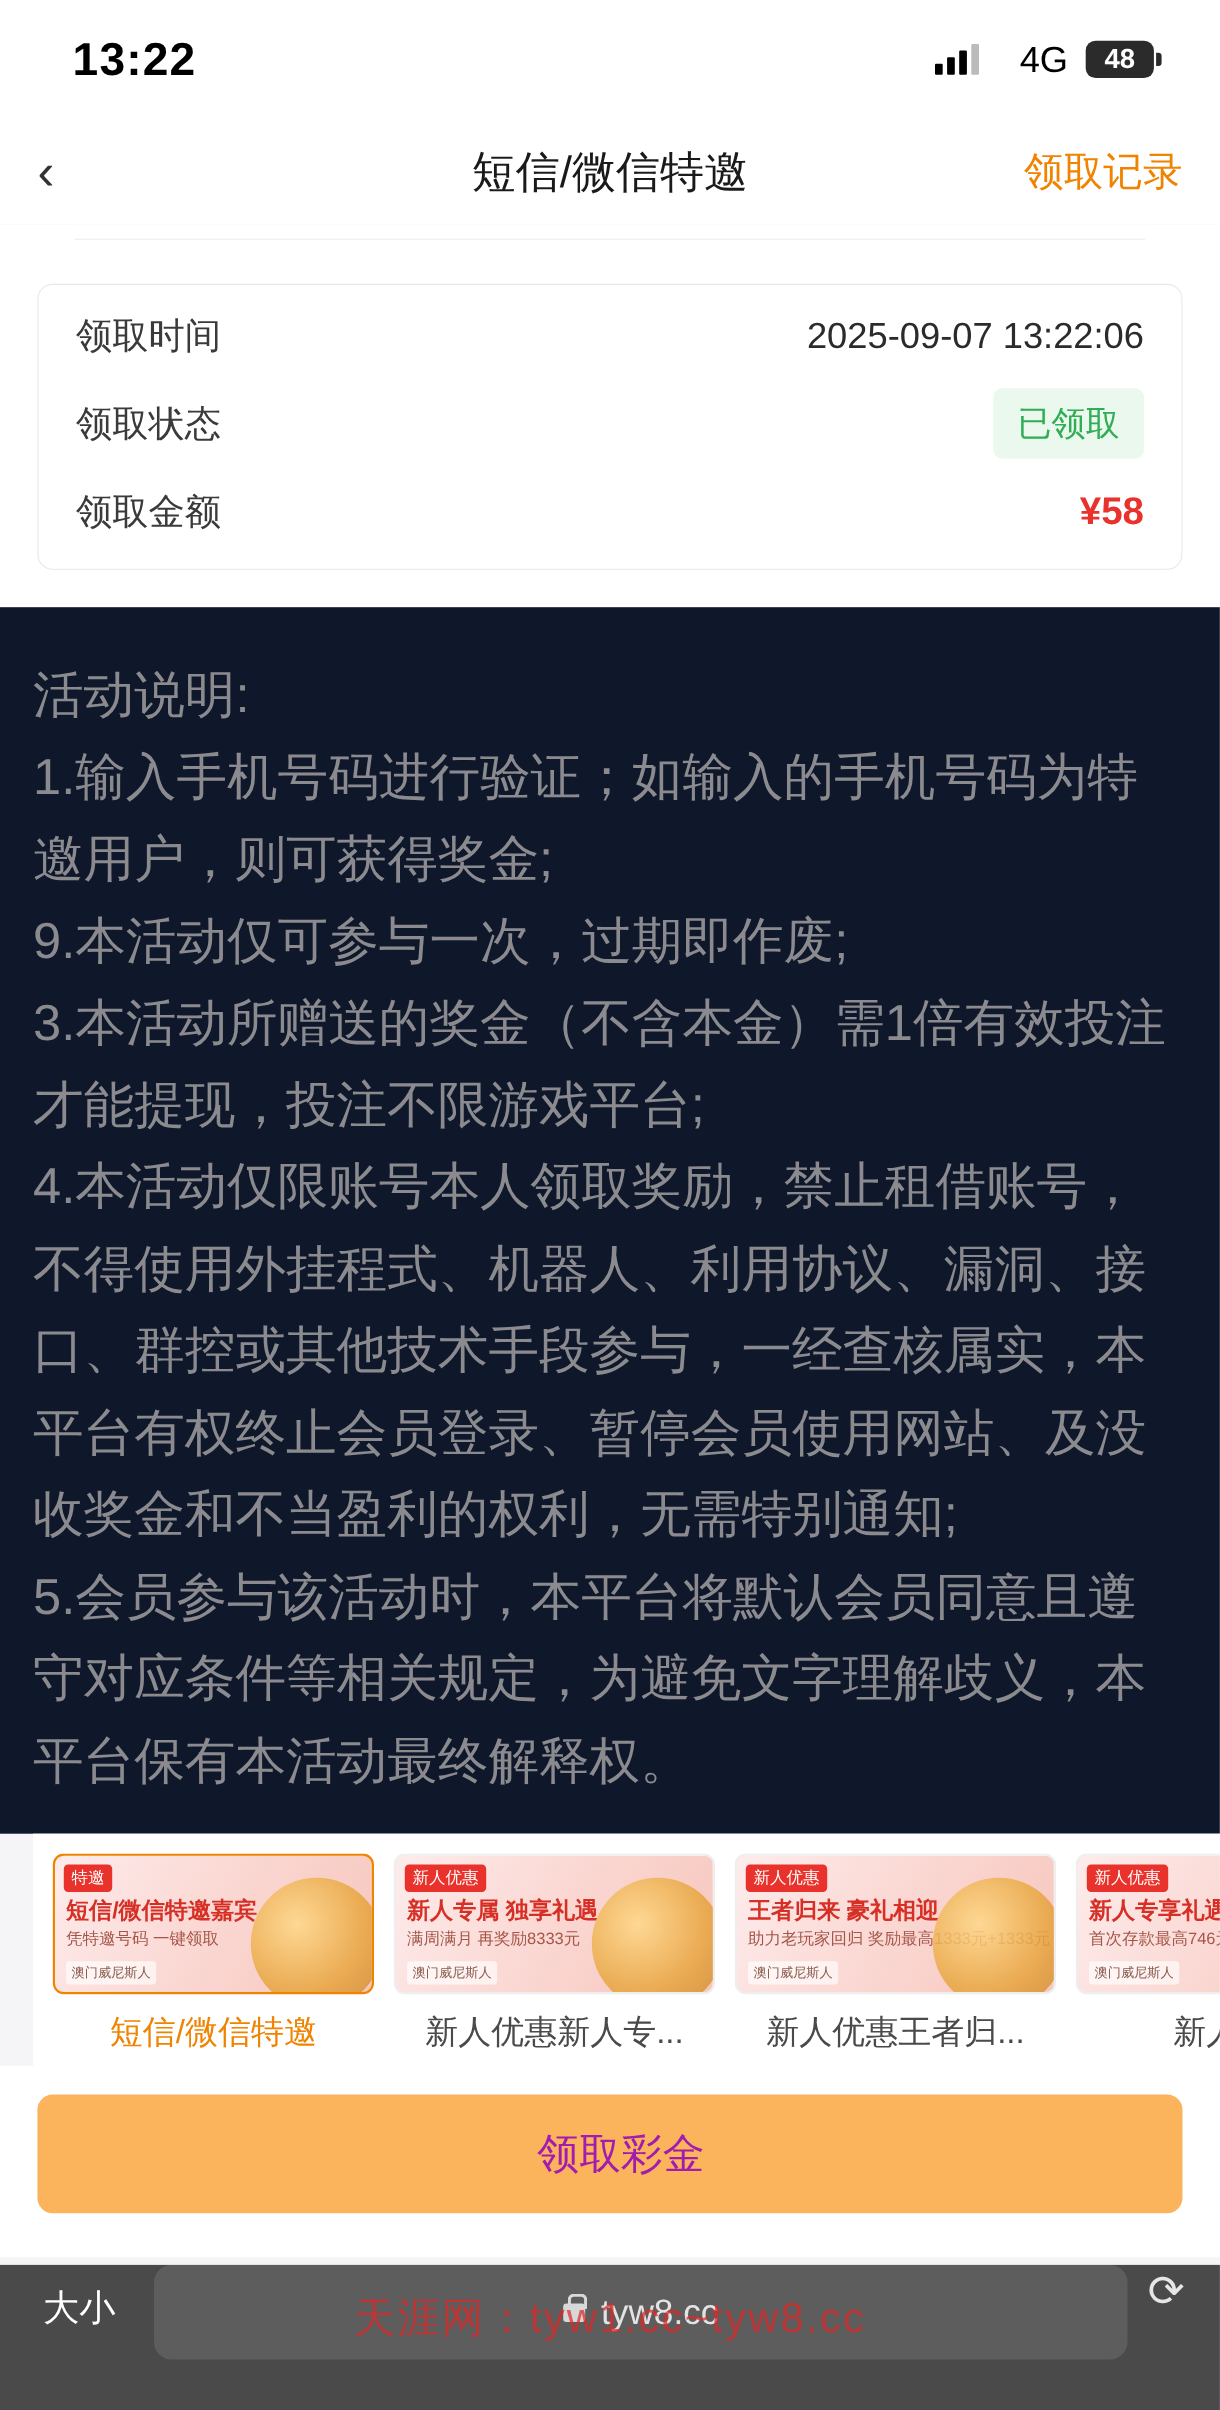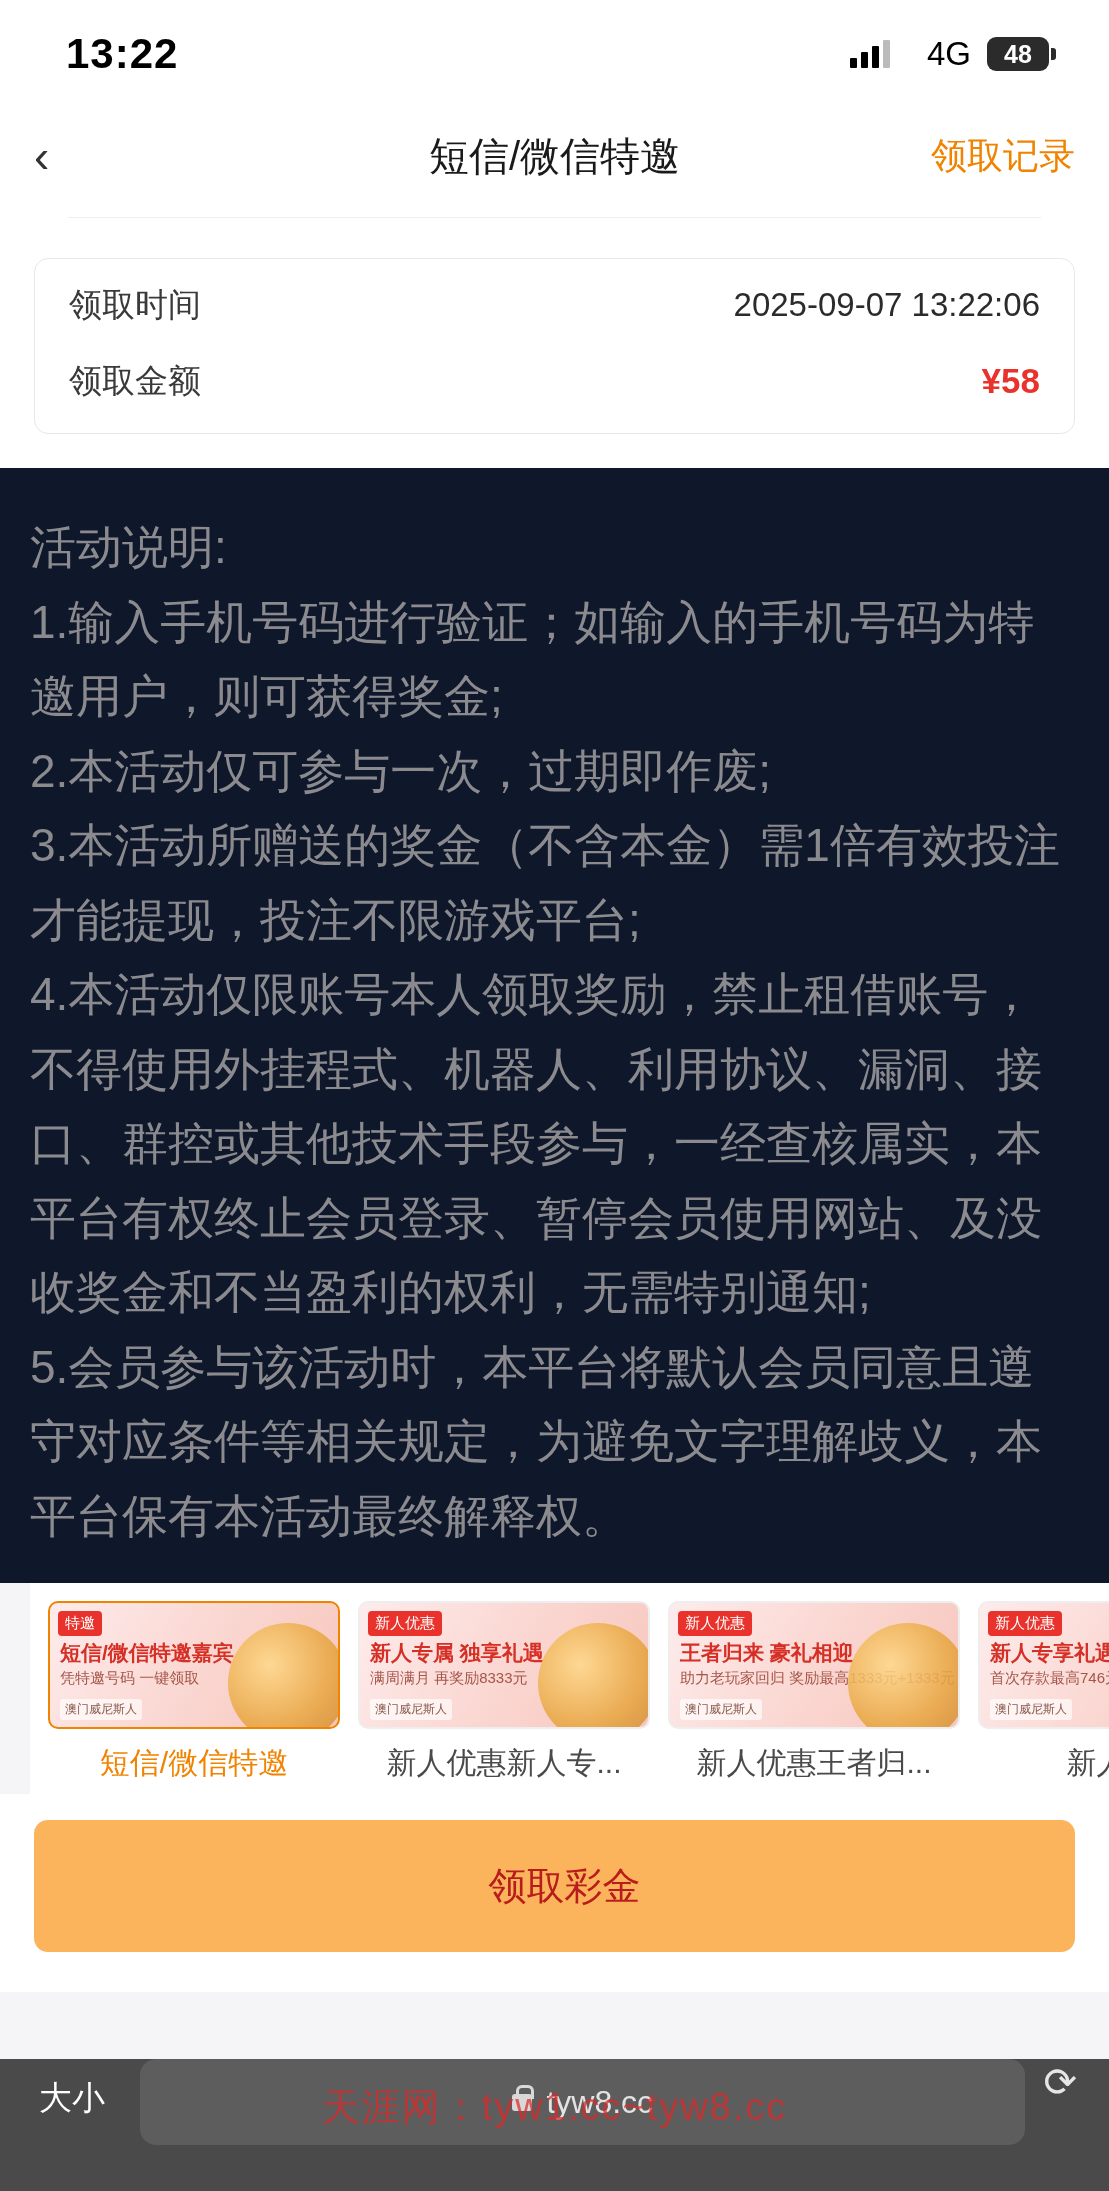--- a/index.html
+++ b/index.html
@@ -219,24 +219,24 @@
     color: #4a4a4a;
     white-space: nowrap;
     overflow: hidden;
     text-overflow: ellipsis;
   }
   .promo.selected .promo-caption { color: #f08300; }
 
   
   .cta-wrap { background: #fff; padding: 26px 34px 40px 34px; }
   .cta {
-    height: 132px;
+    height: 108px;
     border-radius: 14px;
     background: #fbb45c;
-    color: #b91c1c;
+    color: #a21caf;
     font-size: 38px;
     display: flex;
     align-items: center;
     justify-content: center;
     padding-left: 20px;
   }
 
   
   .browserbar {
     position: absolute;
@@ -329,30 +329,34 @@
 
   <div class="white-wrap">
     <div class="top-strip"></div>
 
     <div class="card">
       <div class="row">
         <span class="row-label">领取时间</span>
         <span class="row-value">2025-09-07 13:22:06</span>
       </div>
       <div class="row">
+        <span class="row-label">领取状态</span>
+        <span class="badge-received">已领取</span>
+      </div>
+      <div class="row">
         <span class="row-label">领取金额</span>
         <span class="amount">¥58</span>
       </div>
     </div>
   </div>
 
   <div class="rules">
     <p>活动说明:</p>
     <p>1.输入手机号码进行验证；如输入的手机号码为特邀用户，则可获得奖金;</p>
-    <p>2.本活动仅可参与一次，过期即作废;</p>
+    <p>9.本活动仅可参与一次，过期即作废;</p>
     <p>3.本活动所赠送的奖金（不含本金）需1倍有效投注才能提现，投注不限游戏平台;</p>
     <p>4.本活动仅限账号本人领取奖励，禁止租借账号，不得使用外挂程式、机器人、利用协议、漏洞、接口、群控或其他技术手段参与，一经查核属实，本平台有权终止会员登录、暂停会员使用网站、及没收奖金和不当盈利的权利，无需特别通知;</p>
     <p>5.会员参与该活动时，本平台将默认会员同意且遵守对应条件等相关规定，为避免文字理解歧义，本平台保有本活动最终解释权。</p>
   </div>
 
   <div class="promo-area">
     <div class="promo-scroll">
 
       <div class="promo selected">
         <div class="promo-img">

